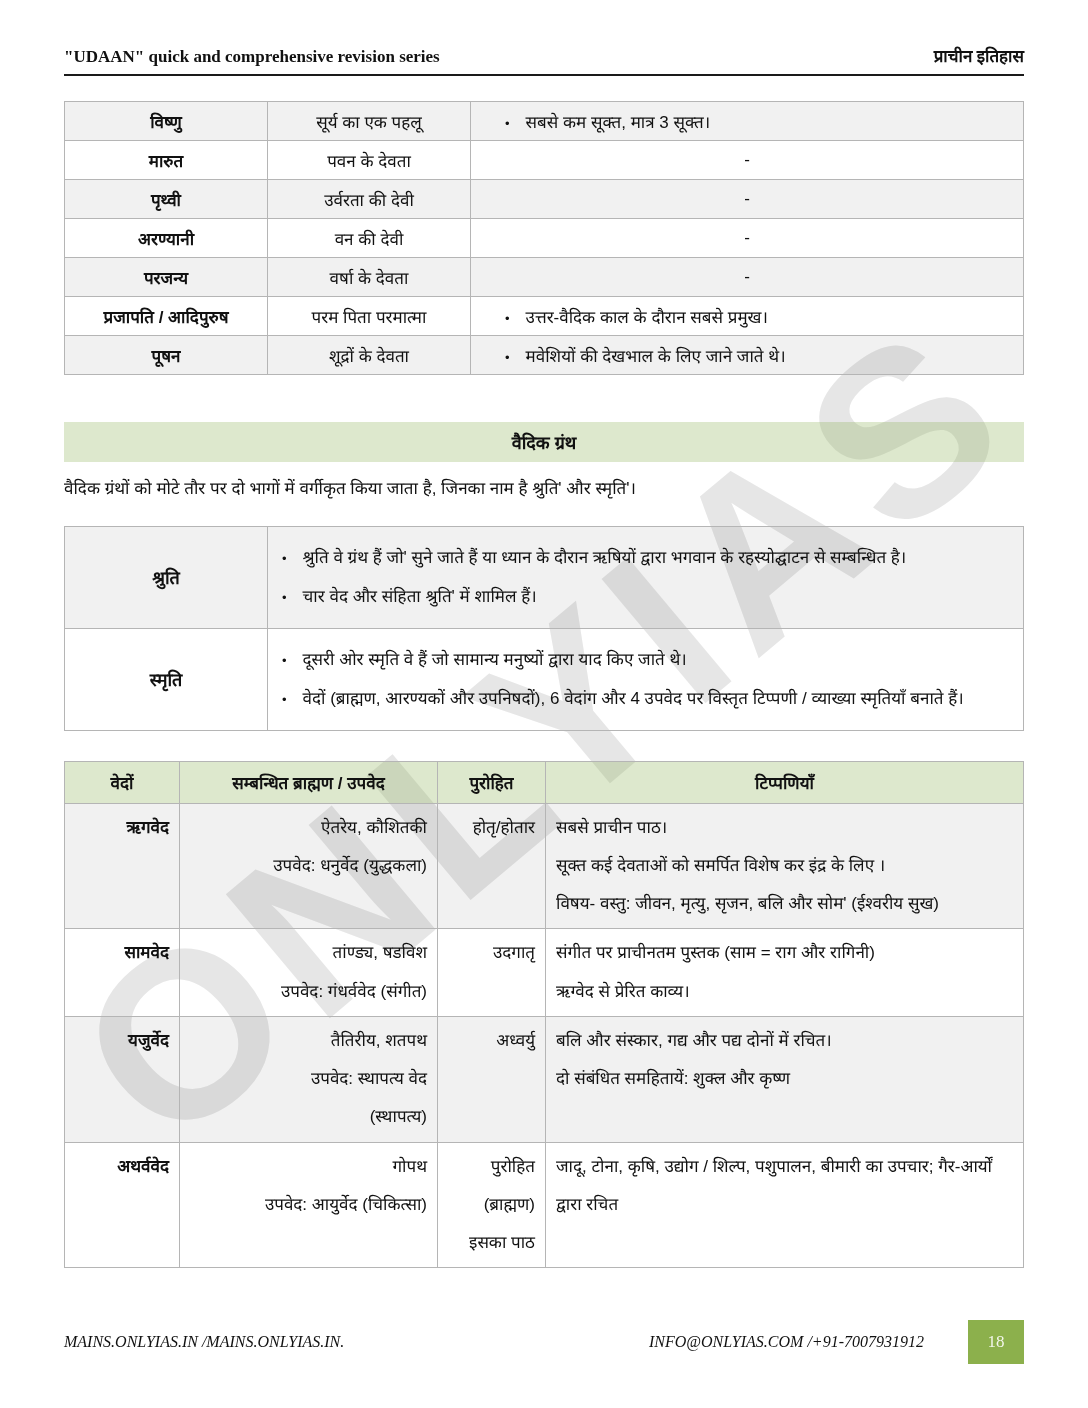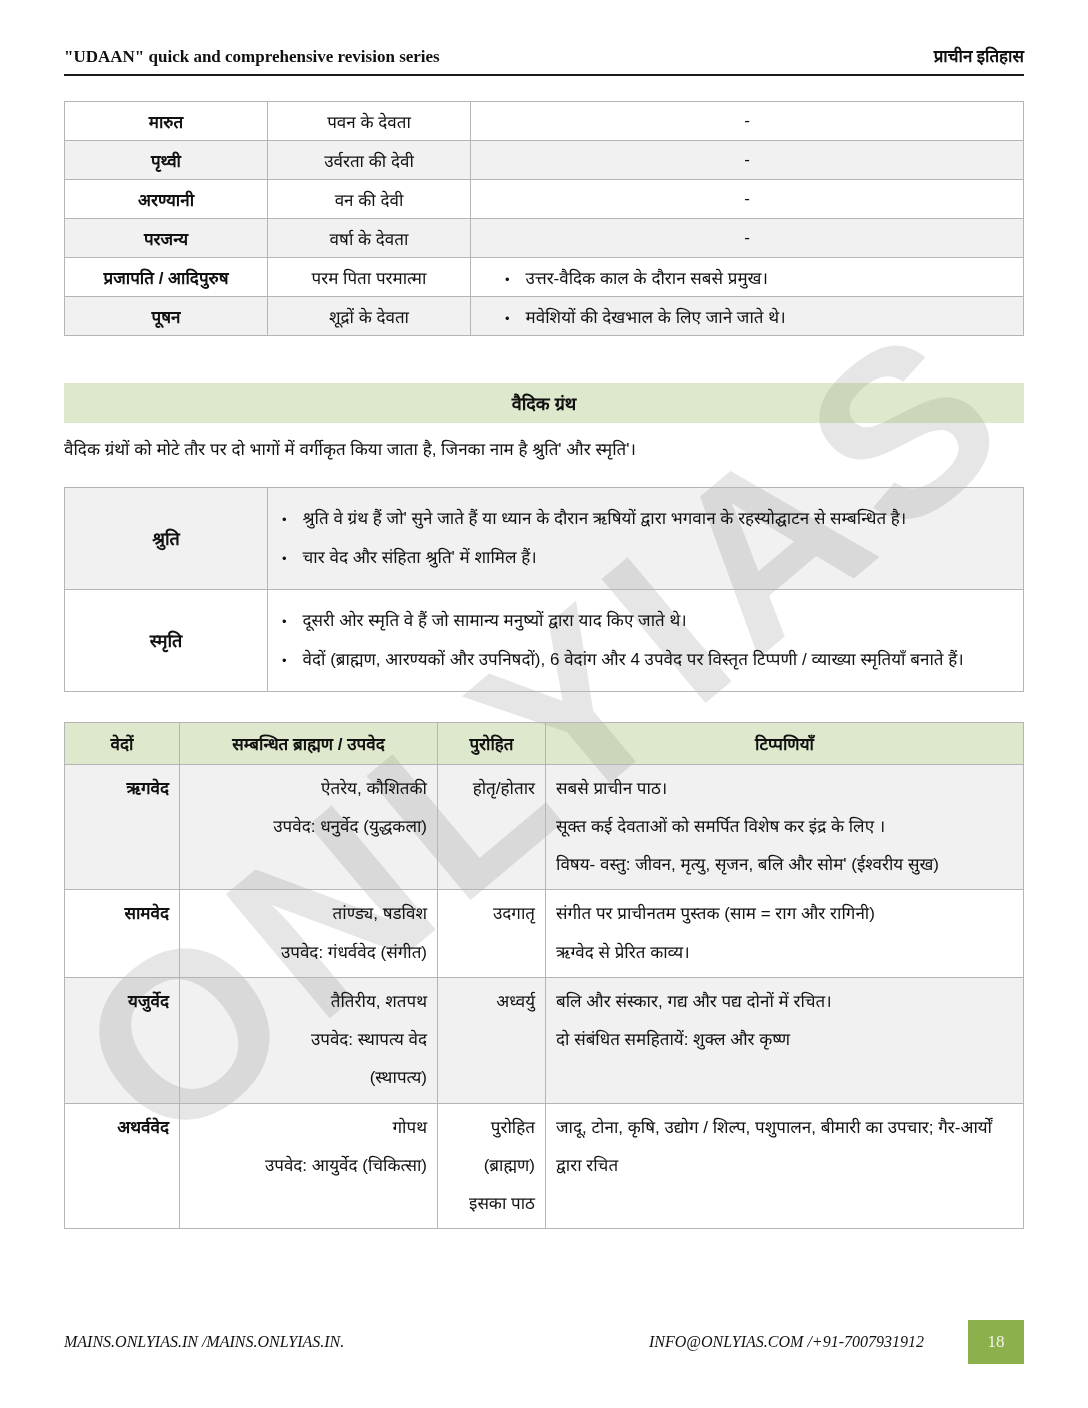--- a/index.html
+++ b/index.html
@@ -82,20 +82,30 @@
       <span>प्राचीन  इतिहास</span>
     </div>
 
     <table class="deities">
       <colgroup>
           <col style="width:203px">
           <col style="width:203px">
           <col>
         </colgroup>
       <tbody id="deities-body">
+          <tr class="shade">
+            <td class="c-name">विष्णु</td>
+            <td class="c-desc">सूर्य का एक पहलू</td>
+            <td class="c-notes">
+              <div class="bullet-line">
+                <span class="bullet">•</span>
+                <span class="bt">सबसे कम सूक्त, मात्र  3 सूक्त।</span>
+              </div>
+            </td>
+          </tr>
           <tr>
             <td class="c-name">मारुत</td>
             <td class="c-desc">पवन के देवता</td>
             <td class="c-notes dash">-</td>
           </tr>
           <tr class="shade">
             <td class="c-name">पृथ्वी</td>
             <td class="c-desc">उर्वरता की देवी</td>
             <td class="c-notes dash">-</td>
           </tr>

